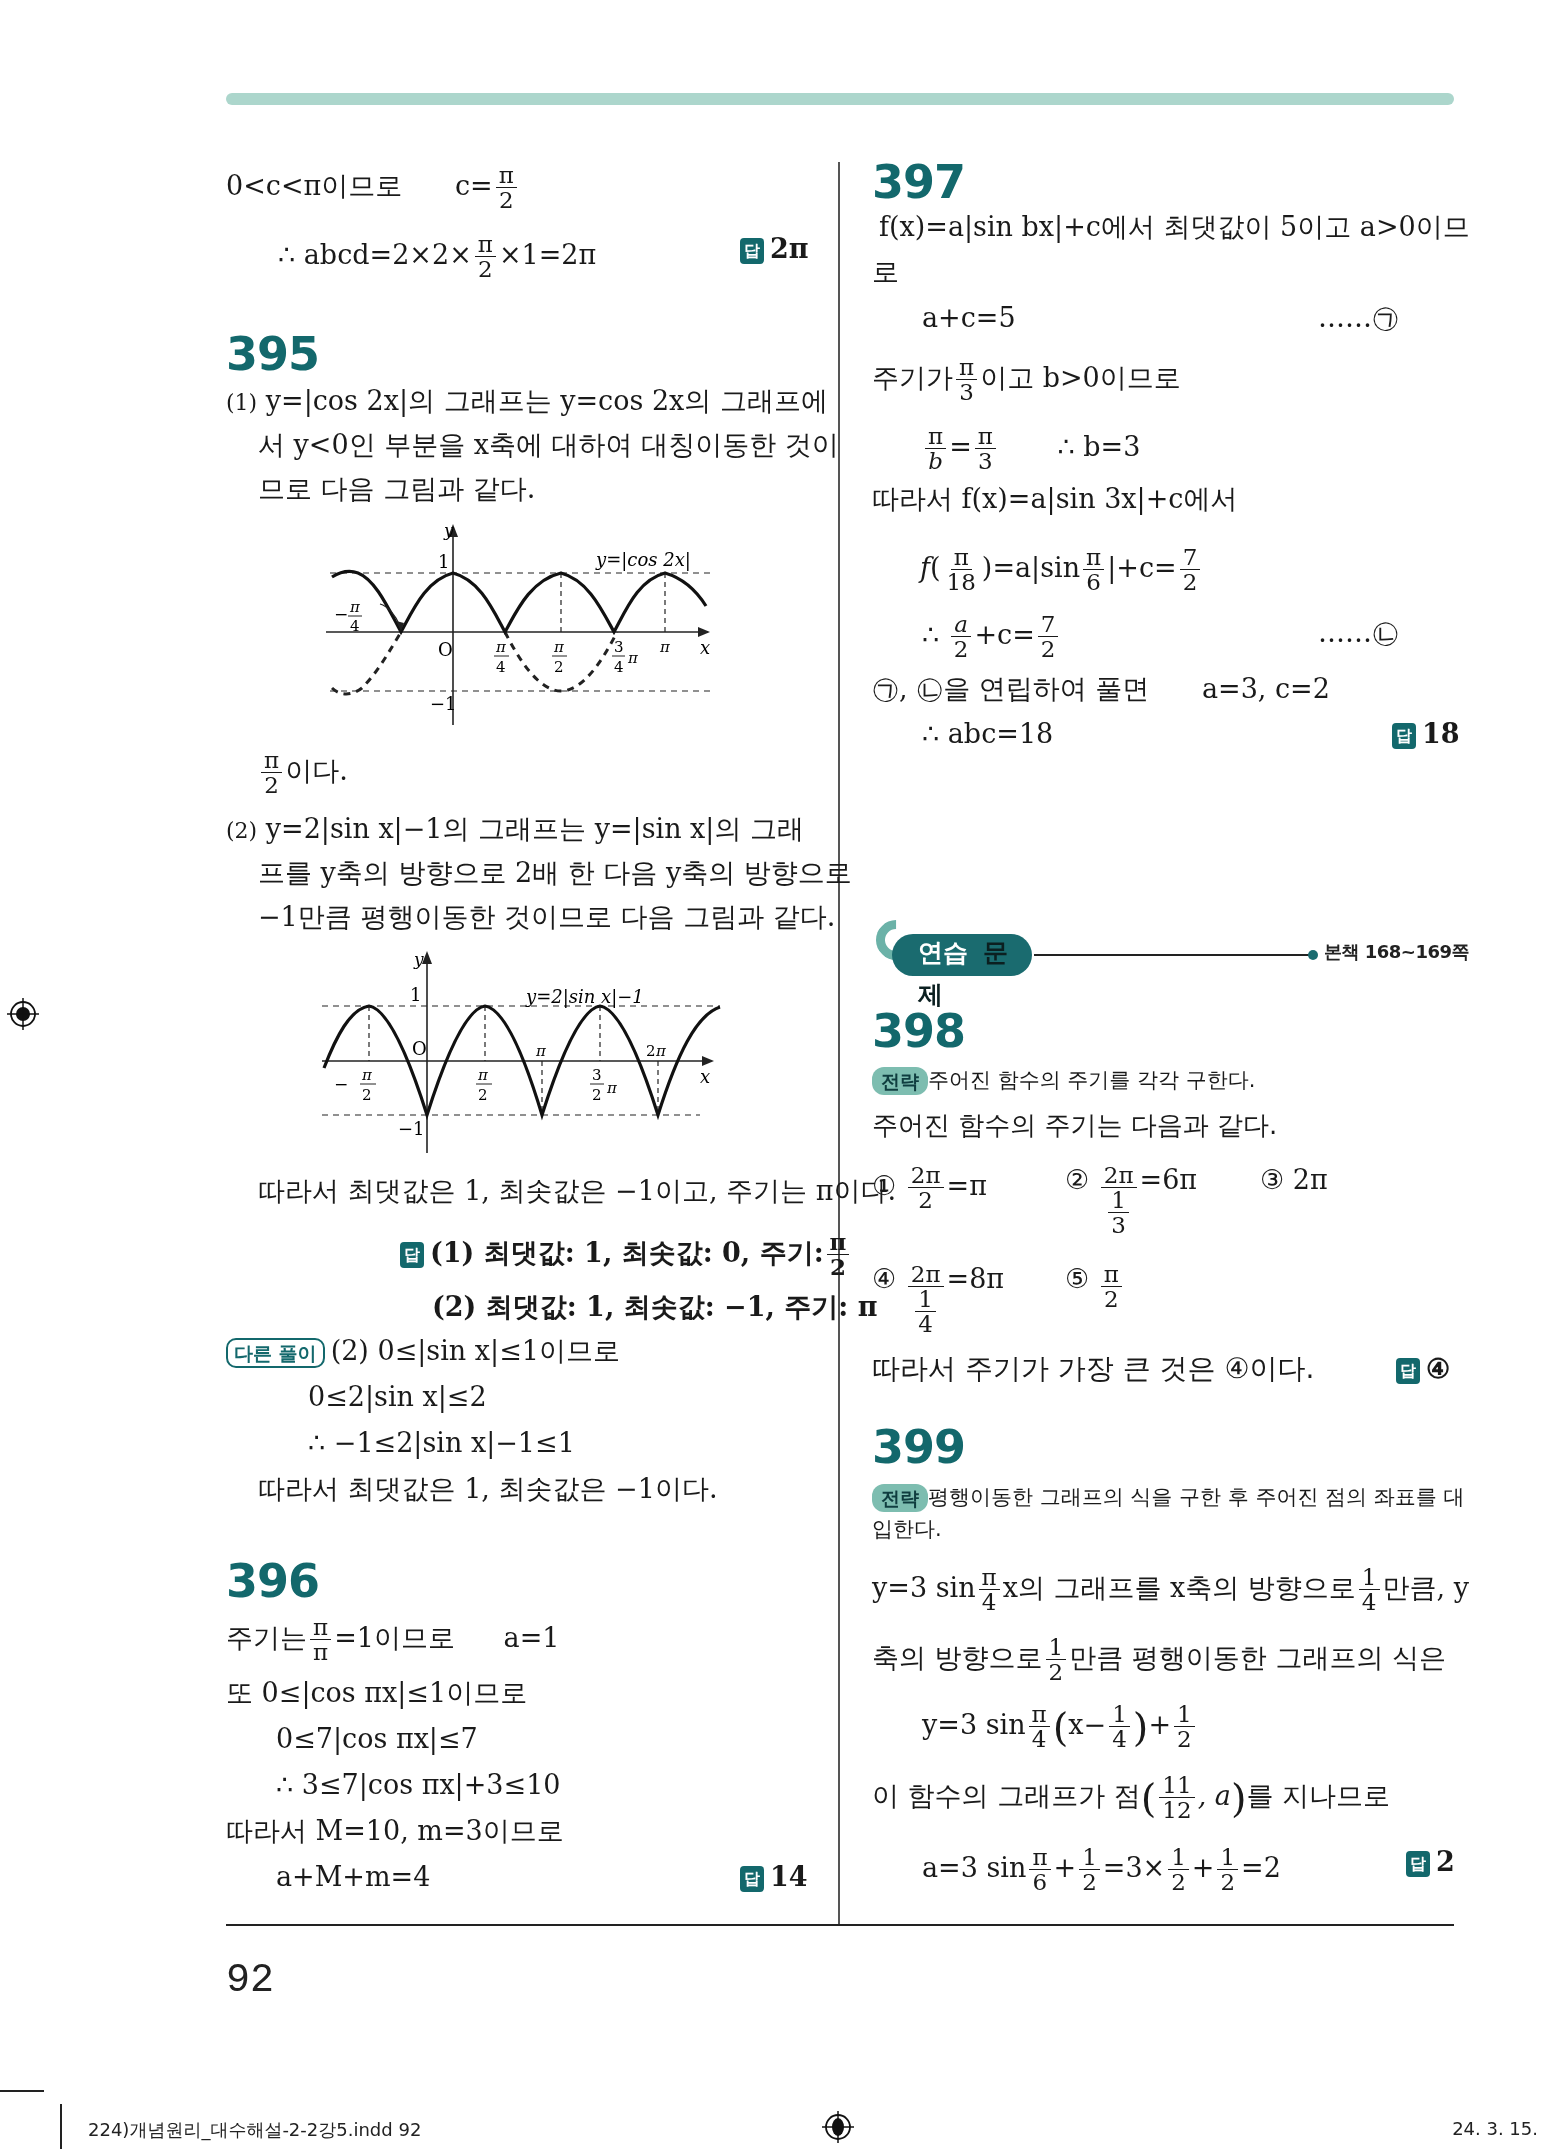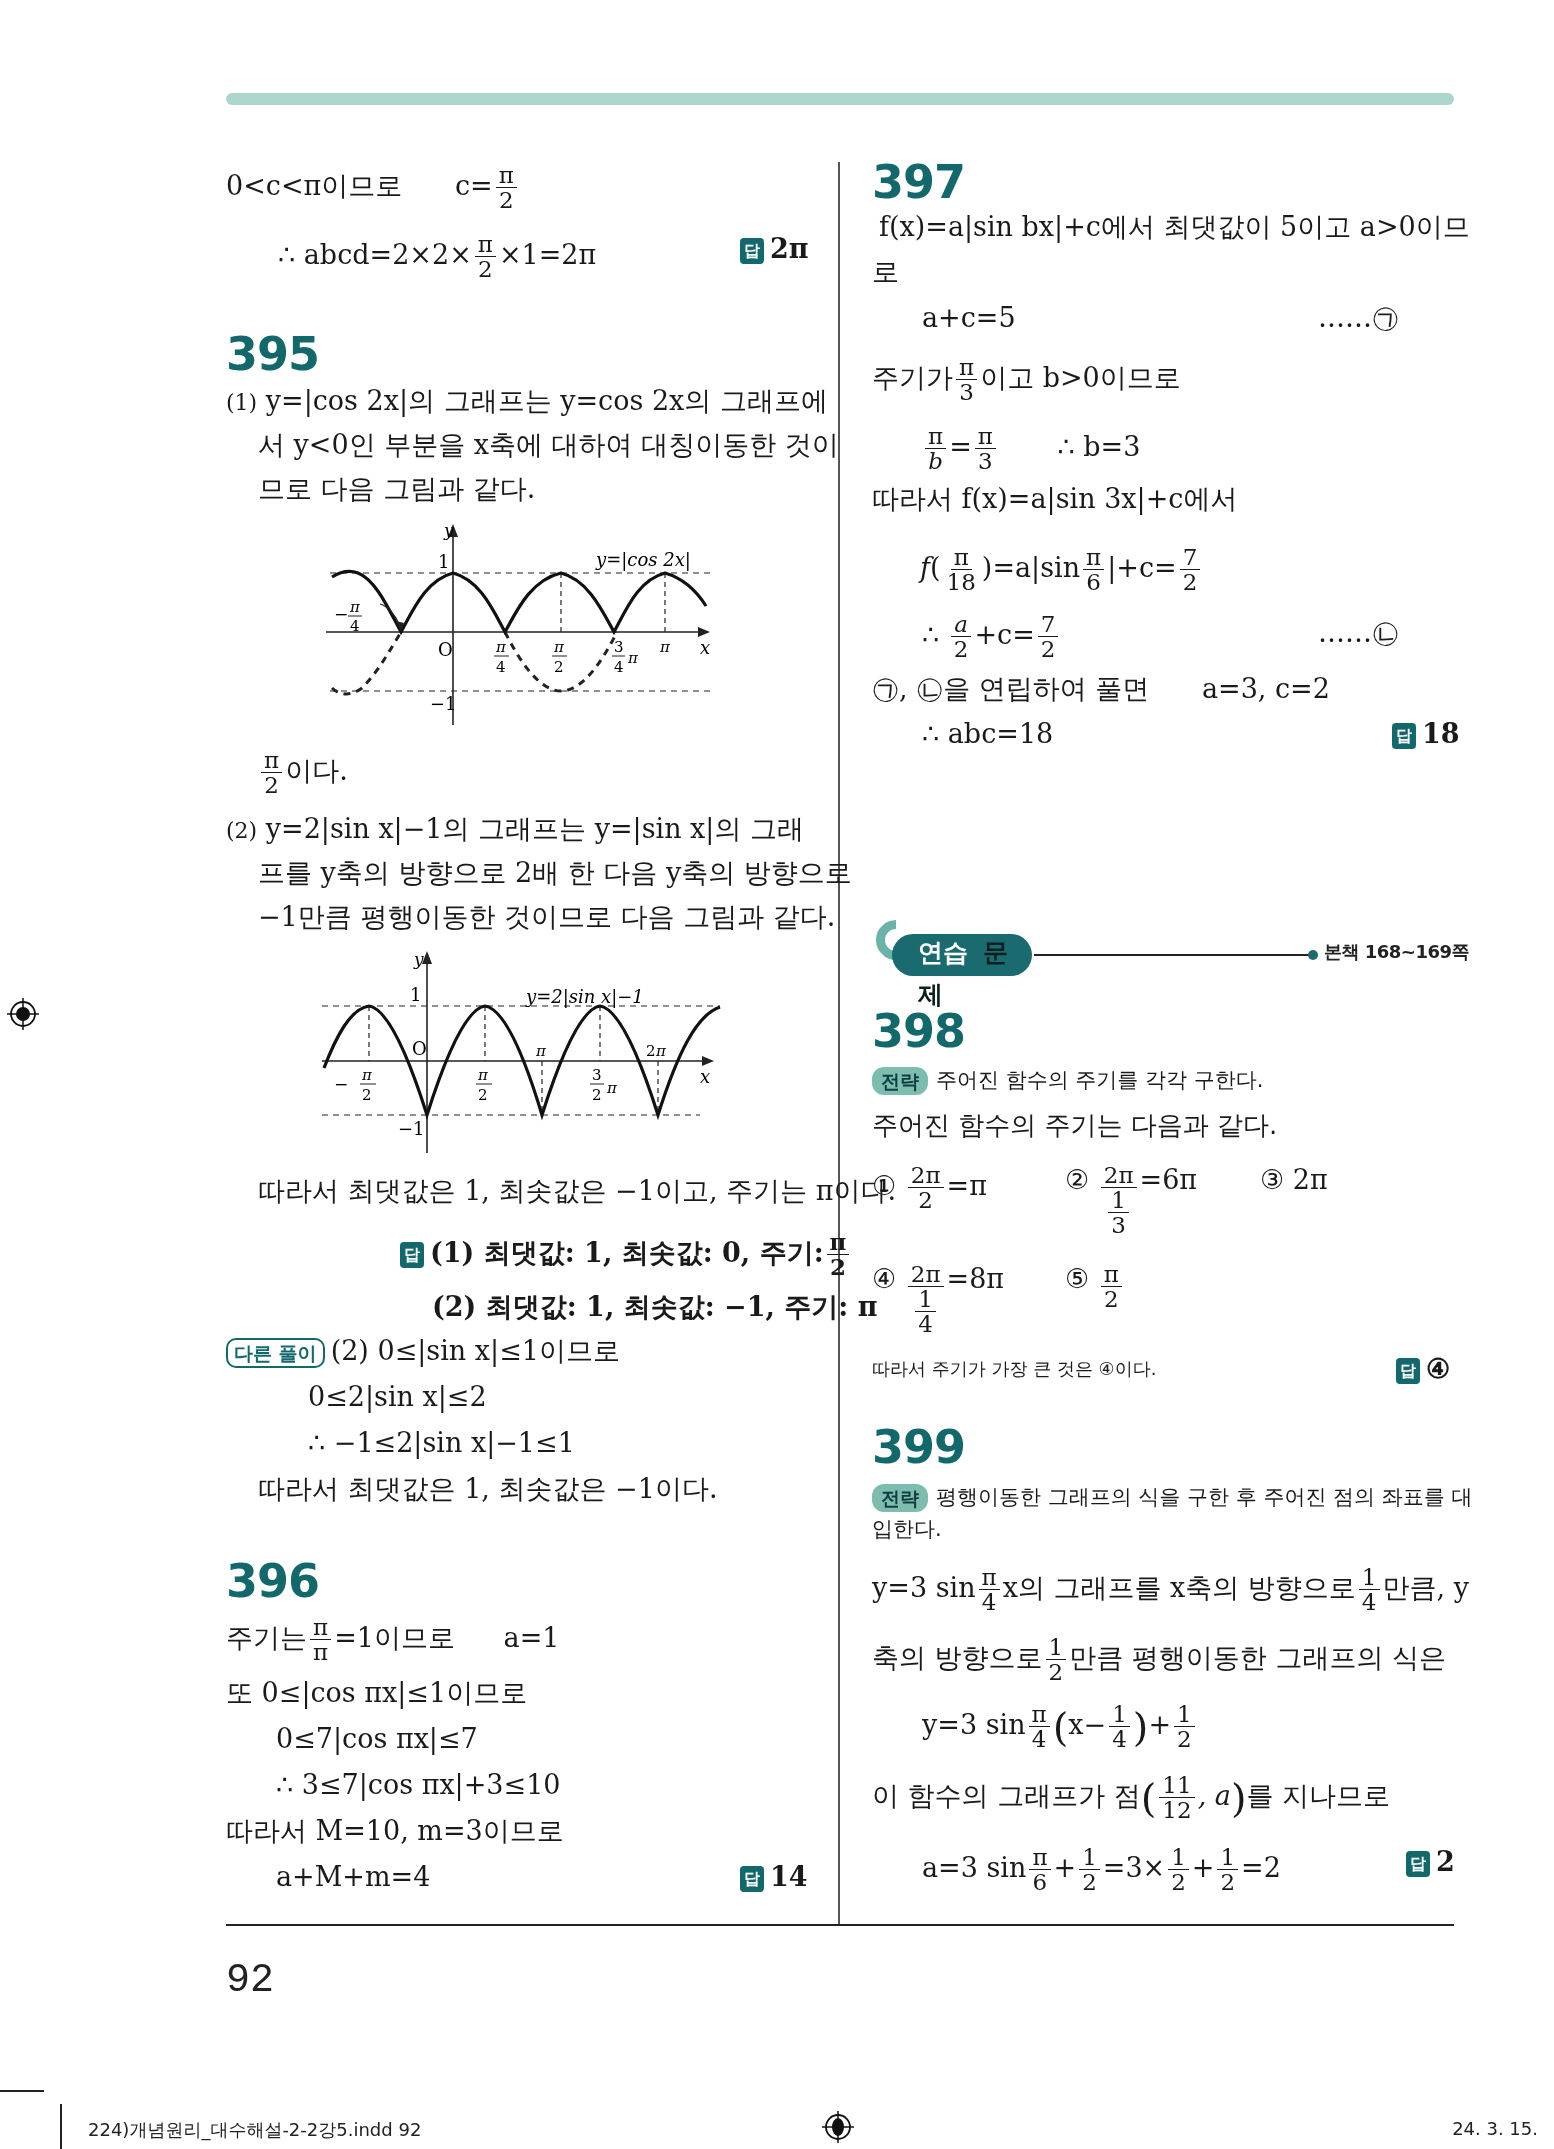--- a/index.html
+++ b/index.html
@@ -22,21 +22,21 @@
           font-size:23px; line-height:24px; margin:0 3px; }
   .frac .n { border-bottom:1.5px solid #1a1a1a; padding:0 3px; }
   .frac .d { padding:0 3px; }
   .ans-badge { display:inline-block; width:24px; height:26px; background:#13686c; color:#fff; border-radius:4px;
                font-family:"DejaVu Sans","Liberation Sans",sans-serif; font-size:16px; line-height:26px;
                text-align:center; vertical-align:middle; margin-right:6px; font-weight:bold; }
   .ans-val { font-weight:bold; }
   .ans { position:absolute; font-size:27px; line-height:34px; white-space:nowrap; }
   .strat-badge { display:inline-block; background:#7dbdb0; color:#0f3d3f; border-radius:12px; padding:0 9px;
                  font-family:"DejaVu Sans","Liberation Sans",sans-serif; font-weight:bold; font-size:19px; line-height:28px;
-                 vertical-align:middle; margin-right:8px; }
+                 vertical-align:middle; }
   .alt-badge { display:inline-block; border:2px solid #13686c; color:#13686c; border-radius:10px; padding:0 6px;
                font-family:"DejaVu Sans","Liberation Sans",sans-serif; font-weight:bold; font-size:19px; line-height:26px;
                vertical-align:middle; margin-right:6px; background:#fff; }
   .practice-pill { left:892px; top:934px; width:140px; height:42px; background:#1a6b6f; border-radius:21px;
                    font-family:Liberation Mono, monospace; font-weight:bold; font-size:25px; line-height:42px;
                    padding-left:26px; box-sizing:border-box; }
   .practice-pill .w { color:#ffffff; }
   .practice-pill .k { color:#0b1f20; }
   .practice-crescent { left:876px; top:920px; width:40px; height:40px; border-radius:50%;
                        border:9px solid #6bb2a8; border-right-color:transparent; border-top-color:transparent;
@@ -326,21 +326,21 @@
         </span></span>
     </span><span style="vertical-align:top">=8π</span>
 </div>
 <div class="line" style="left:1065px;top:1262px">
   <span style="vertical-align:top">⑤</span>
   <span class="frac" style="vertical-align:top">
       <span class="n">π</span>
       <span class="d">2</span>
     </span>
 </div>
-<div class="line sans" style="left:872px;top:1352px;font-size:18px">따라서 주기가 가장 큰 것은 ④이다.</div>
+<div class="line sans" style="left:872px;top:1352px;font-size:28px">따라서 주기가 가장 큰 것은 ④이다.</div>
 <div class="ans" style="left:1396px;top:1352px">
   <span class="ans-badge">답</span><span class="ans-val">④</span>
 </div>
 
 <div class="num-head" style="left:872px;top:1420px">399</div>
 <div class="line sans" style="left:872px;top:1480px;font-size:21px">
   <span class="strat-badge">전략</span><span>평행이동한 그래프의 식을 구한 후 주어진 점의 좌표를 대</span>
 </div>
 <div class="line sans" style="left:872px;top:1512px;font-size:21px">입한다.</div>
 

